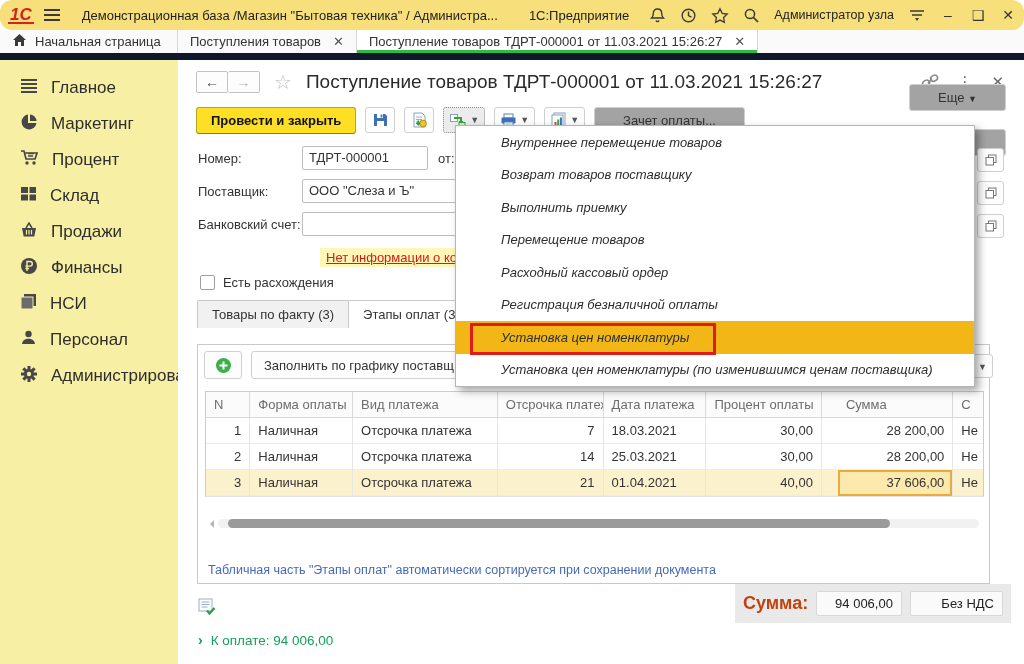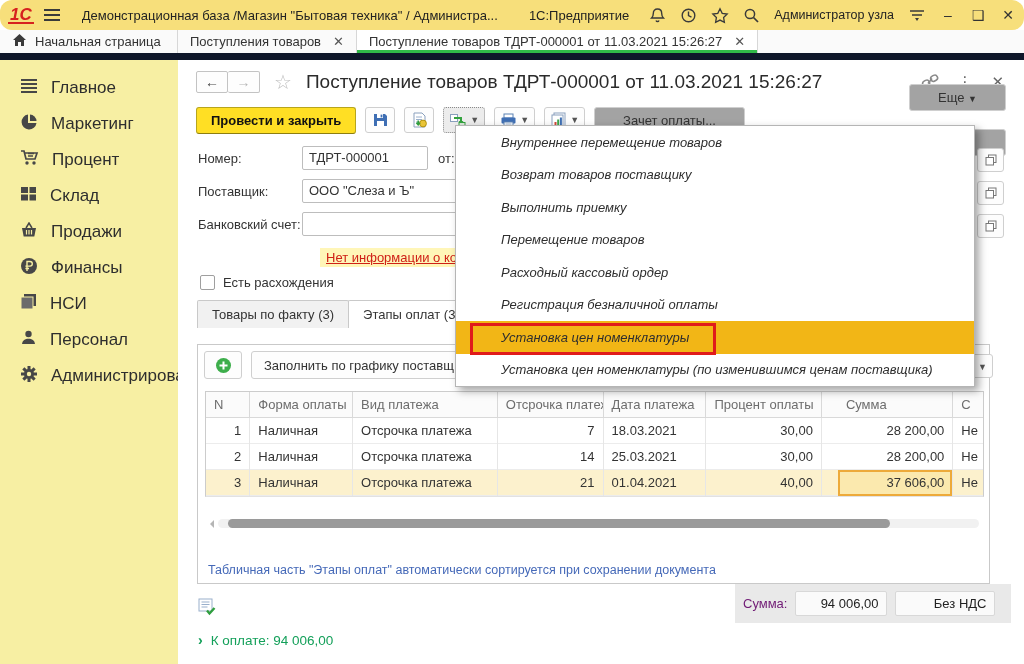--- a/index.html
+++ b/index.html
@@ -85,21 +85,21 @@
 
   .hscroll { position:absolute; left:8px; bottom:54px; width:773px; height:11px; display:flex; align-items:center; }
   .harrow { width:0; height:0; border:4px solid transparent; border-right-color:#b5b5b5; margin-right:4px; }
   .htrack { flex:1; height:9px; background:#f1f1f1; border-radius:5px; position:relative; }
   .hthumb { position:absolute; left:10px; top:0; width:87%; height:9px; background:#9a9a9a; border-radius:5px; }
 
   .pnote { position:absolute; left:10px; bottom:6px; color:#4569b8; font-size:12.5px; }
 
   .belowrow { position:absolute; left:20px; top:538px; }
   .summary { position:absolute; left:557px; top:524px; width:276px; height:39px; background:#e9e9e9; display:flex; align-items:center; gap:8px; padding:0 8px; }
-  .sumlabel { color:#701a75; font-size:13px; }
+  .sumlabel { color:#c2410c; font-size:18px;font-weight:bold; }
   .sumbox { background:#fafafa; border:1px solid #d8d8d8; border-radius:2px; height:25px; line-height:23px; padding:0 8px; font-size:13px; color:#222; text-align:right; }
   .sumbox.v1 { width:92px; }
   .sumbox.v2 { width:100px; }
   .paylink { position:absolute; left:20px; top:572px; color:#14a05a; font-size:13.5px; display:flex; align-items:center; gap:8px; }
   .chev { color:#14a05a; font-weight:bold; font-size:14px; }
 
   
   .openbtn { position:absolute; width:27px; height:24px; border:1px solid #cfcfcf; border-radius:3px; background:#fdfdfd; display:flex; align-items:center; justify-content:center; right:20px; }
   .combosliver { position:absolute; left:769px; top:294px; width:46px; height:24px; border:1px solid #cfcfcf; border-radius:3px; background:#fdfdfd; z-index:5; }
   .combosliver span { position:absolute; right:5px; top:7px; font-size:9px; color:#555; }

